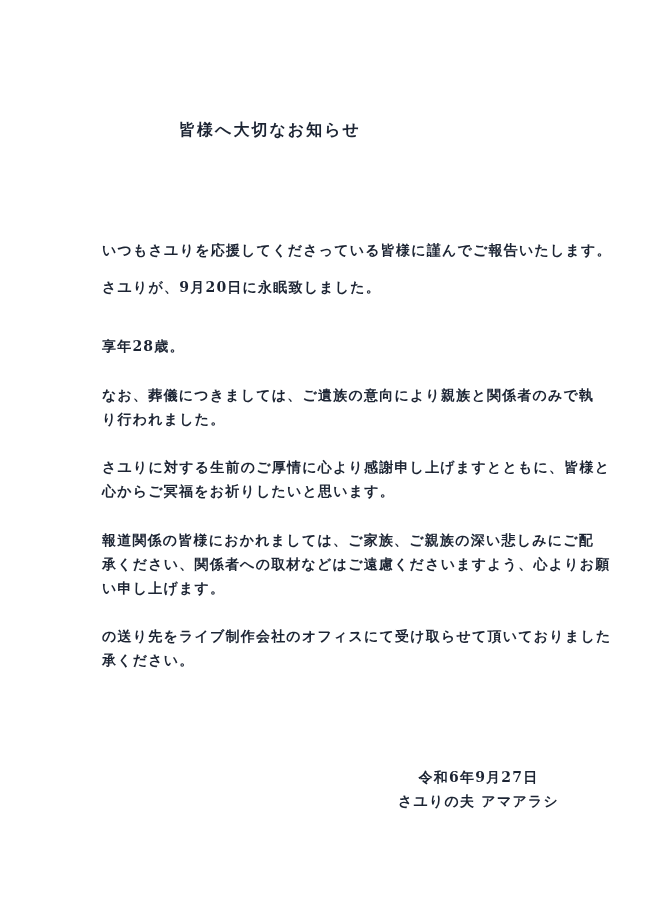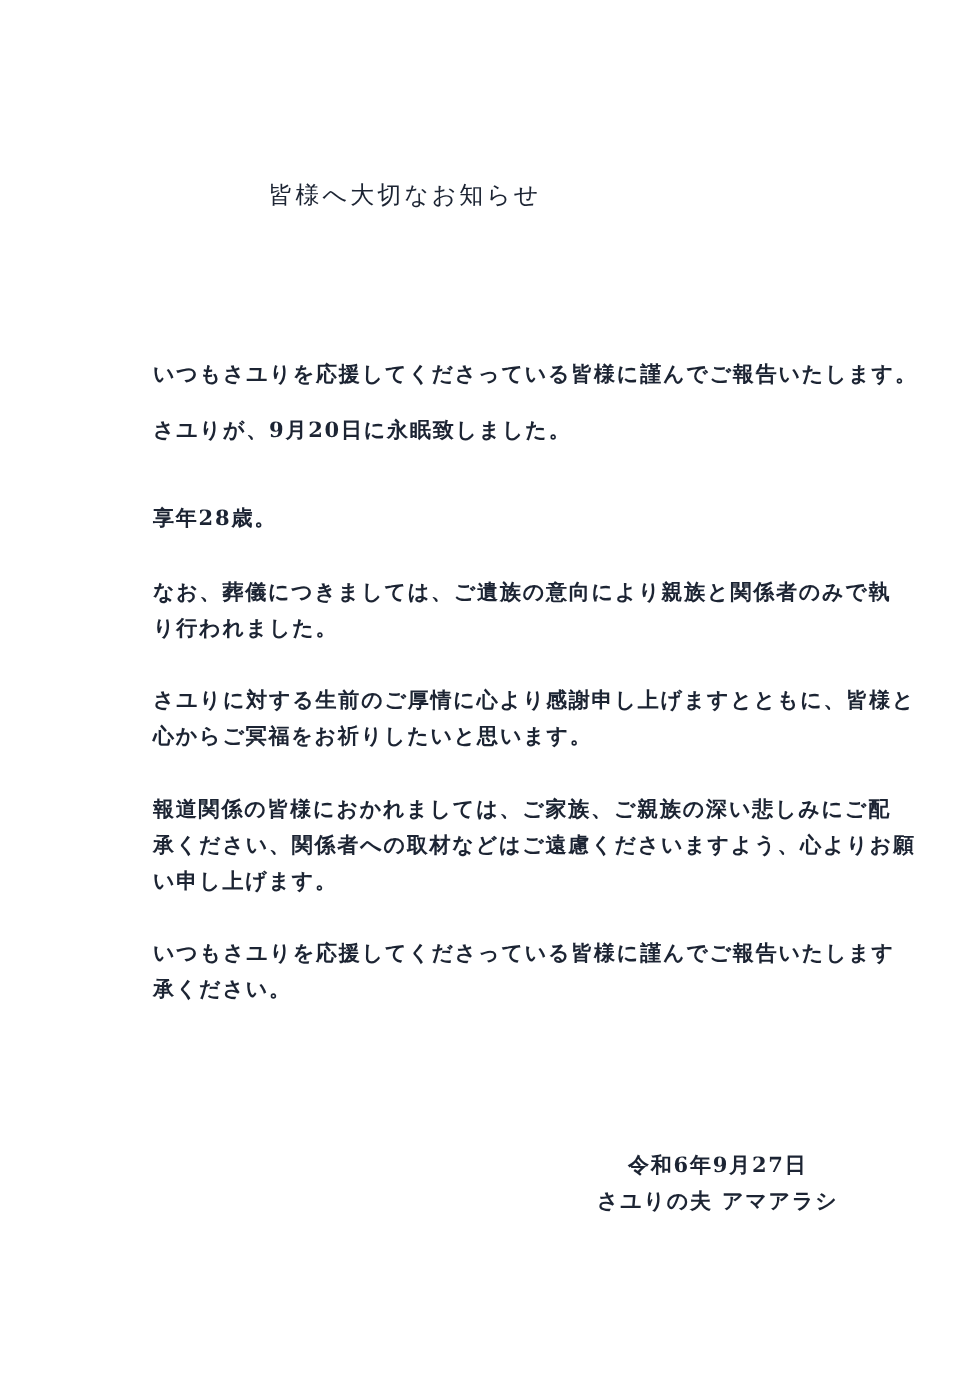--- a/index.html
+++ b/index.html
@@ -15,21 +15,21 @@
       font-family: "DejaVu Serif", "Liberation Serif", serif;
       color: #1c2433;
     }
     .title {
       position: absolute;
       top: 120px;
       left: 0;
       width: 540px;
       text-align: center;
       font-size: 16px;
-      font-weight: normal;
+      font-weight: bold;
       letter-spacing: 2px;
     }
     .body {
       position: absolute;
       left: 86px;
       top: 222px;
       width: 490px;
       font-size: 14px;
       font-weight: bold;
       letter-spacing: 1.2px;
@@ -80,21 +80,21 @@
   <p class="para p5">
     <span class="line">さユりに対する生前のご厚情に心より感謝申し上げますとともに、皆様と</span>
     <span class="line">心からご冥福をお祈りしたいと思います。</span>
   </p>
   <p class="para p6">
     <span class="line">報道関係の皆様におかれましては、ご家族、ご親族の深い悲しみにご配</span>
     <span class="line">承ください、関係者への取材などはご遠慮くださいますよう、心よりお願</span>
     <span class="line">い申し上げます。</span>
   </p>
   <p class="para p7">
-    <span class="line">いつもさユりを応援してくださっている皆様に謹んでご報告いたします</span>
+    <span class="line">の送り先をライブ制作会社のオフィスにて受け取らせて頂いておりました</span>
     <span class="line">承ください。</span>
   </p>
 </div>
 
 <div class="signature">
   <span class="sig-line">令和6年9月27日</span>
   <span class="sig-line">さユりの夫 アマアラシ</span>
 </div>
 
 </body></html>

